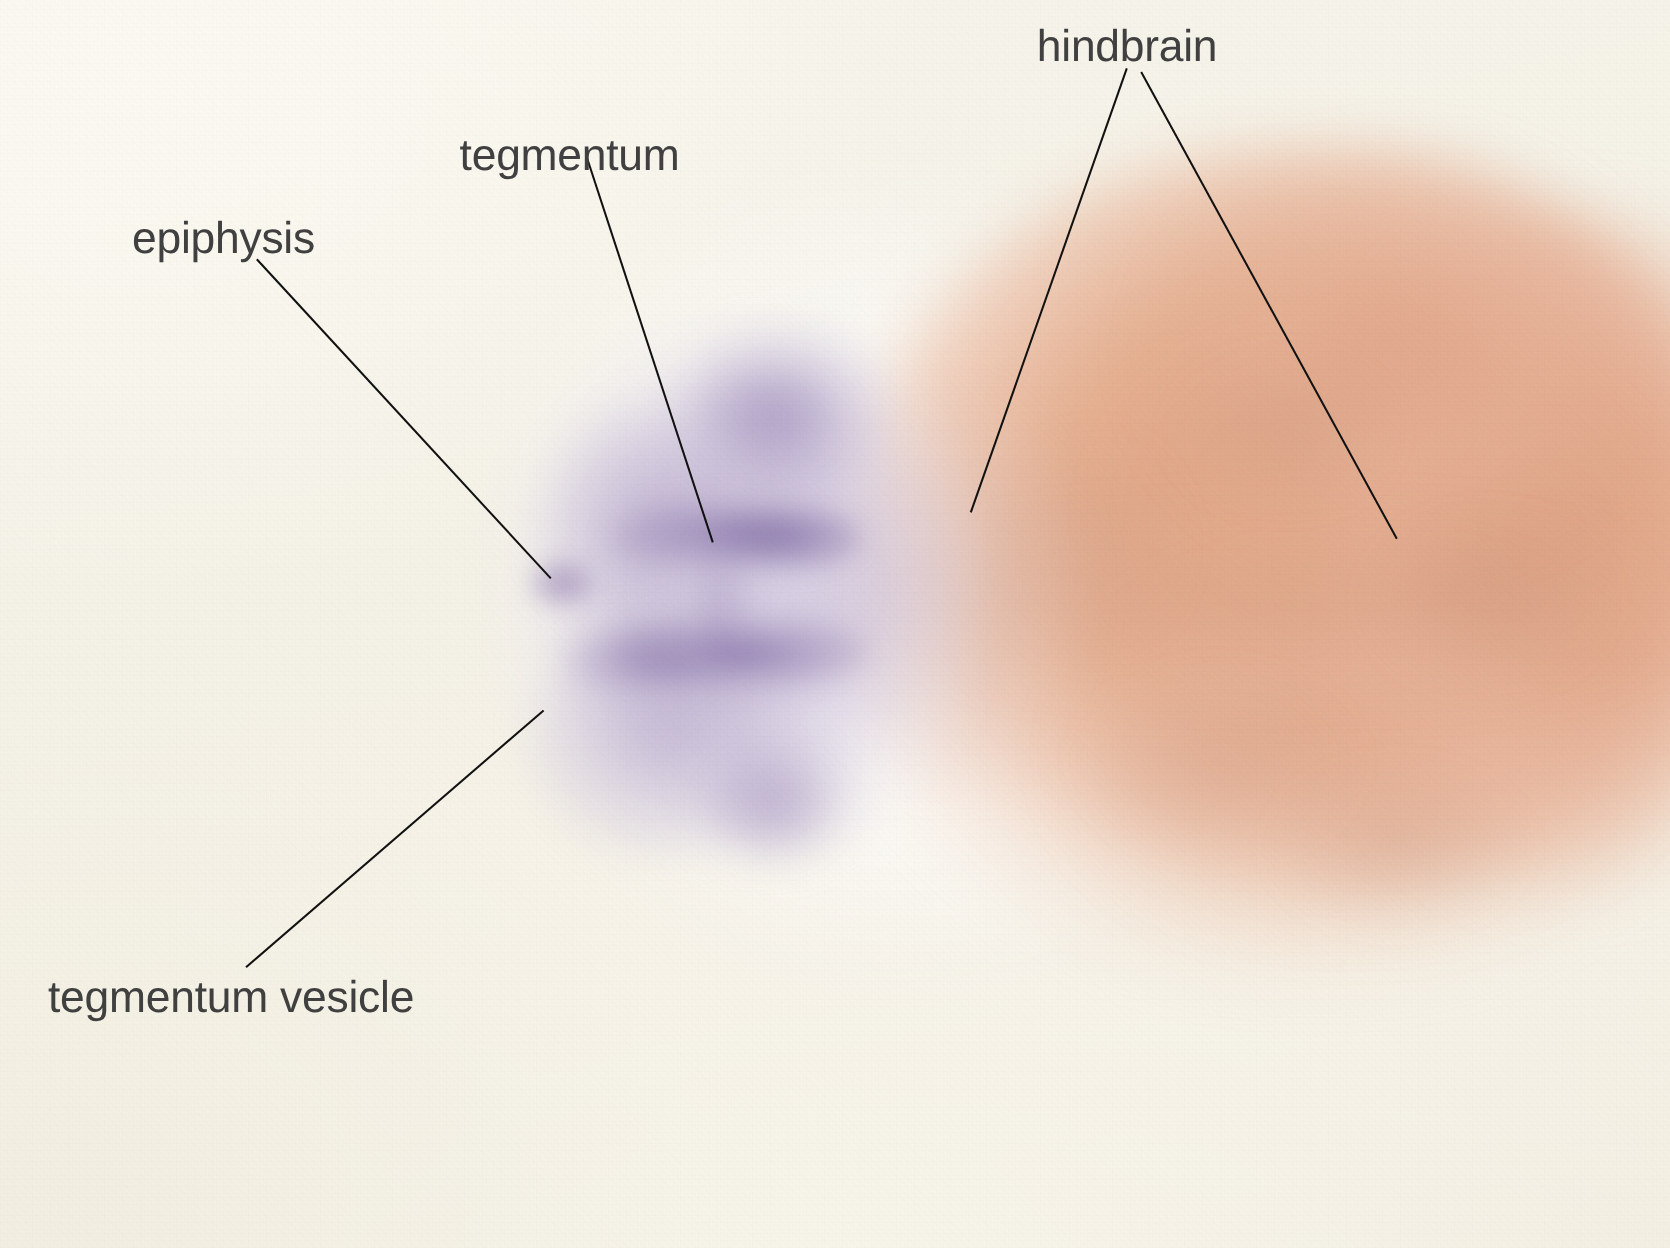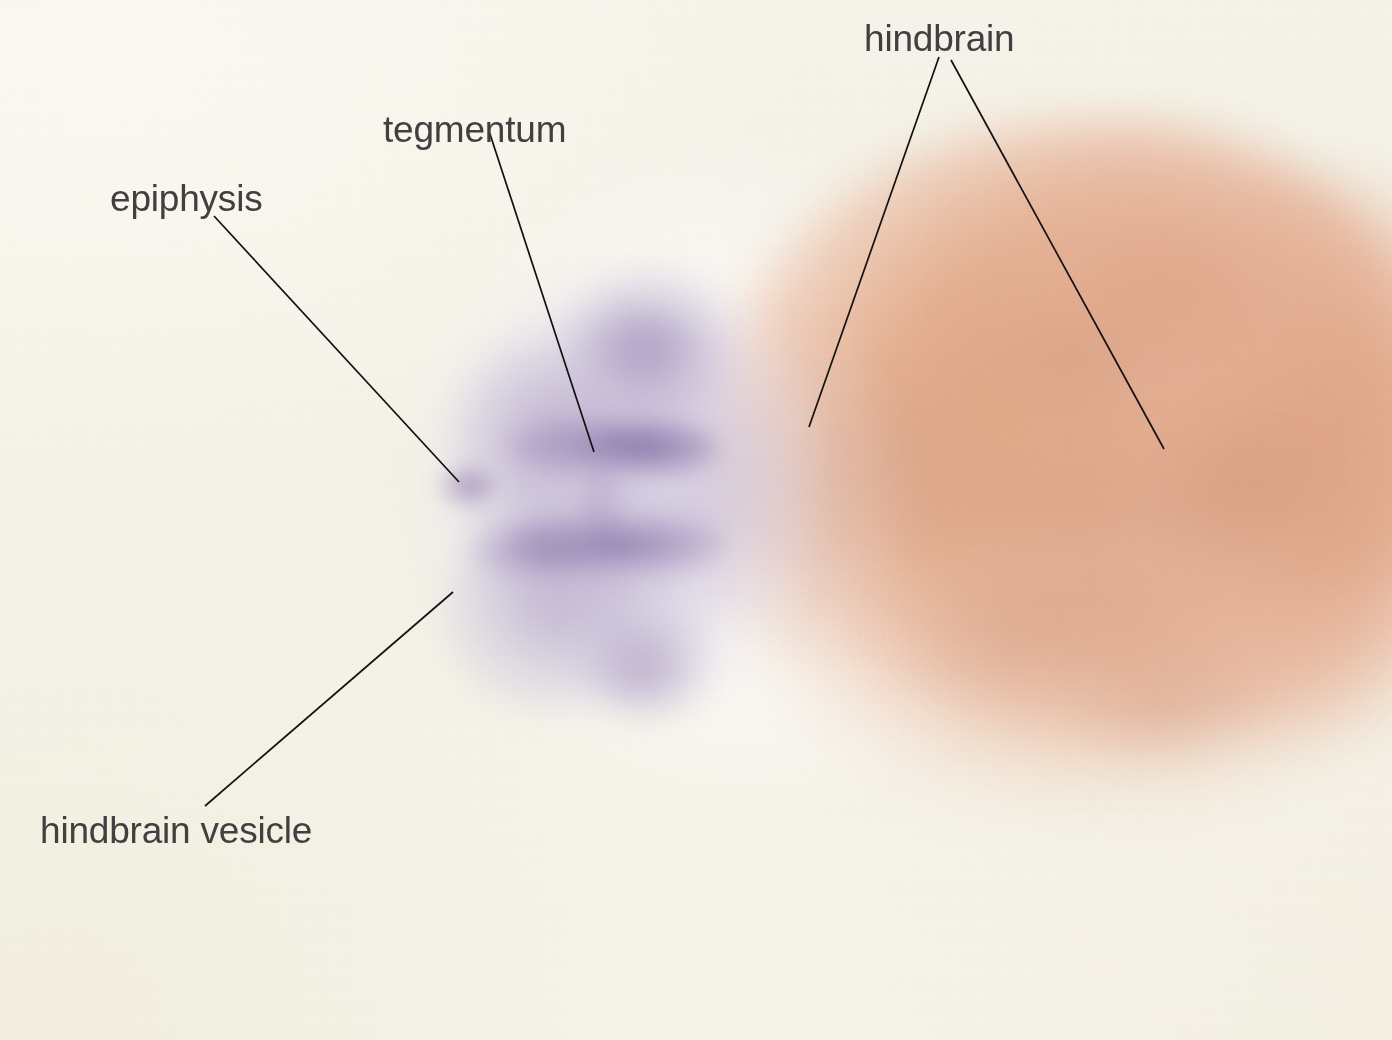--- a/index.html
+++ b/index.html
@@ -282,15 +282,15 @@
     <line stroke="#111111" stroke-width="1.7" x1="951" y1="60" x2="1164" y2="449"></line>
     <line stroke="#111111" stroke-width="1.7" x1="205" y1="806" x2="453" y2="592"></line>
   </svg>
 
   <div class="annotation-label" style="left:110px; top:180px;">epiphysis</div>
 
   <div class="annotation-label" style="left:383px; top:111px;">tegmentum</div>
 
   <div class="annotation-label" style="left:864px; top:20px;">hindbrain</div>
 
-  <div class="annotation-label" style="left:40px; top:812px;">hindbrain vesicle</div>
+  <div class="annotation-label" style="left:40px; top:812px;">tegmentum vesicle</div>
 
 </div>
 
 </body></html>

